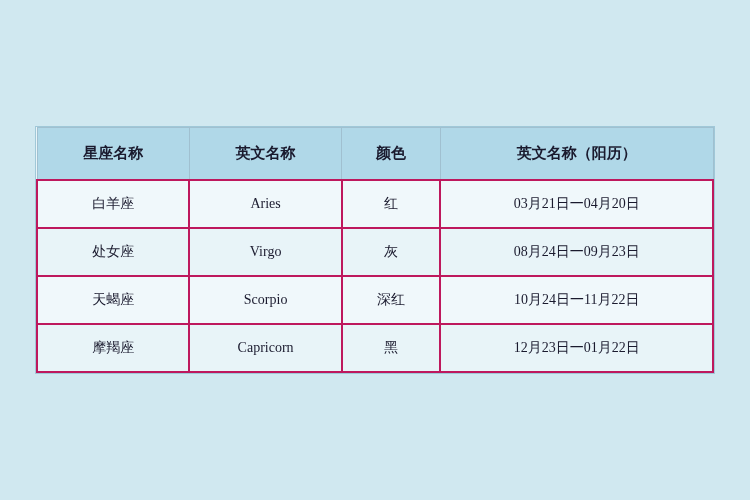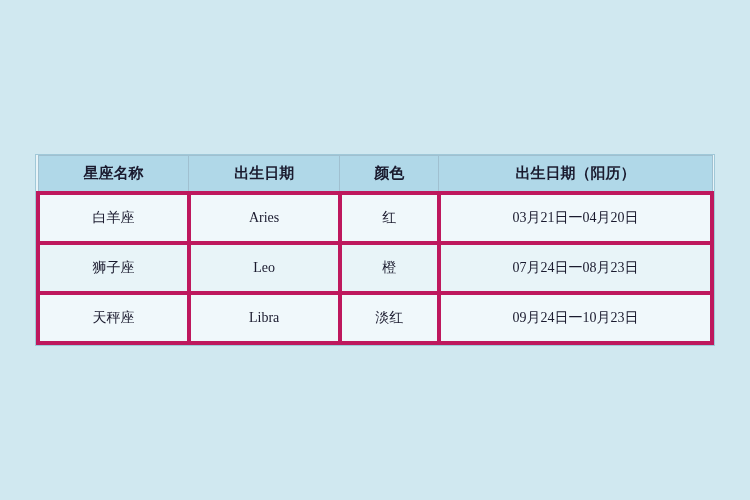--- a/index.html
+++ b/index.html
@@ -28,37 +28,37 @@
       width: 100%;
       border-collapse: collapse;
     }
 
     thead tr {
       background-color: #b0d8e8;
     }
 
     thead th {
       border: 1px solid #a0c0d0;
-      padding: 8px 12px;
+      padding: 16px 12px;
       text-align: center;
       font-weight: bold;
       font-size: 15px;
       color: #1a1a2e;
     }
 
     tbody tr {
       background-color: #f0f8fb;
     }
 
     tbody tr:nth-child(even) {
       background-color: #e8f4f8;
     }
 
     tbody td {
-      border: 4px solid #be185d;
+      border: 2px solid #be185d;
       padding: 14px 12px;
       text-align: center;
       font-size: 14px;
       color: #1a1a2e;
     }
 
     tbody td:first-child {
       font-weight: normal;
     }
 
@@ -68,39 +68,45 @@
     }
   </style>
 </head>
 <body>
 
 <div class="table-container">
   <table>
     <thead>
       <tr>
       <th>星座名称</th>
-          <th>出生日期</th>
+          <th>英文名称</th>
           <th>颜色</th>
-          <th>出生日期（阳历）</th>
+          <th>英文名称（阳历）</th>
         </tr>
     </thead>
     <tbody>
     <tr>
           <td>白羊座</td>
           <td>Aries</td>
           <td>红</td>
           <td>03月21日一04月20日</td>
         </tr>
         <tr>
-          <td>狮子座</td>
-          <td>Leo</td>
-          <td>橙</td>
-          <td>07月24日一08月23日</td>
+          <td>处女座</td>
+          <td>Virgo</td>
+          <td>灰</td>
+          <td>08月24日一09月23日</td>
         </tr>
         <tr>
-          <td>天秤座</td>
-          <td>Libra</td>
-          <td>淡红</td>
-          <td>09月24日一10月23日</td>
+          <td>天蝎座</td>
+          <td>Scorpio</td>
+          <td>深红</td>
+          <td>10月24日一11月22日</td>
+        </tr>
+        <tr>
+          <td>摩羯座</td>
+          <td>Capricorn</td>
+          <td>黑</td>
+          <td>12月23日一01月22日</td>
         </tr>
       </tbody>
   </table>
 </div>
 
 </body></html>

